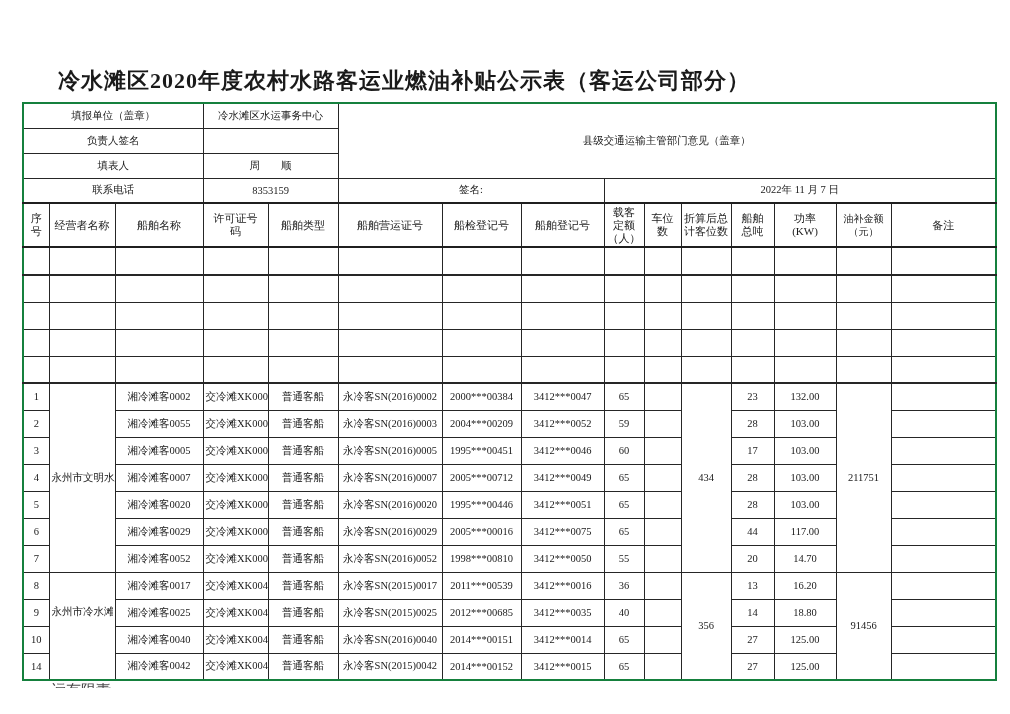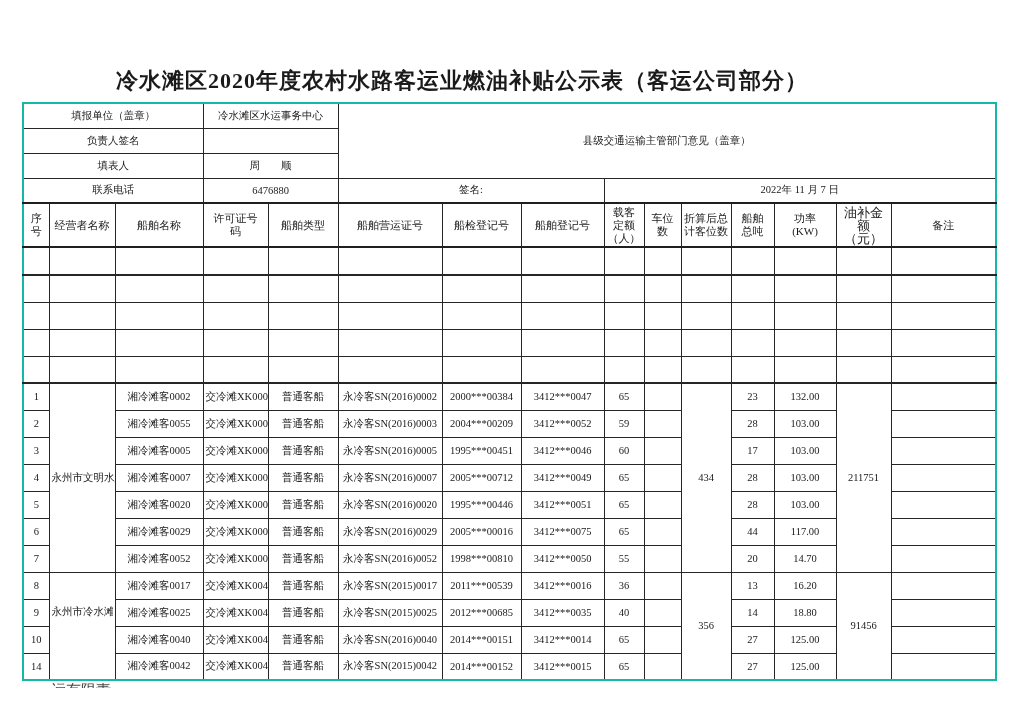--- a/index.html
+++ b/index.html
@@ -3,45 +3,45 @@
 <meta charset="utf-8">
 <style>
   html,body{margin:0;padding:0;}
   body{
     width:1010px;height:714px;position:relative;overflow:hidden;
     background:#ffffff;color:#1a1a1a;
     font-family:"Liberation Serif", serif;
   }
   .page-title{
     position:absolute;top:66px;left:0;width:808px;
-    text-align:right;font-size:22px;font-weight:bold;letter-spacing:1px;
+    text-align:center;font-size:22px;font-weight:bold;letter-spacing:1px;
     font-family:"Liberation Serif", serif;
   }
   table.doc{
     position:absolute;left:22px;top:102px;width:973px;
     border-collapse:collapse;table-layout:fixed;
-    border:2px solid #14b8a6;
+    border:2px solid #15803d;
     font-family:Liberation Serif, serif;
   }
   table.doc td{
     border:1px solid #262626;
     padding:0 2px;text-align:center;vertical-align:middle;
     font-size:10.5px;overflow:hidden;white-space:nowrap;
   }
   tr.info-r{height:25px;}
   td.ilabel{font-size:12px;}
   td.ival{font-size:12px;}
   td.b2r{border-right-width:2px;}
   td.opinion{vertical-align:top;padding-top:4px;font-size:11px;}
   td.sign{text-align:left;padding-left:7px;font-size:12px;}
   td.datec{font-size:12px;white-space:pre;}
   tr.hdr{height:44px;border-radius:10px;}
   tr.hdr td{border-top:2px solid #1f1f1f;border-bottom:2px solid #1f1f1f;
     font-size:11px;line-height:13px;white-space:pre-line;}
-  tr.hdr td.hc-small{font-size:13px;}
+  tr.hdr td.hc-small{font-size:10px;}
   tr.er{height:27px;}
   tr.er-first{height:28px;}
   tr.er-first td{border-bottom-width:2px;}
   tr.er-last td{border-bottom-width:2px;}
   tbody#main-body tr.dr{height:27px;}
   td.b2b{border-bottom:2px solid #1f1f1f;}
   td.op{white-space:normal;font-size:15px;line-height:23px;padding:0;vertical-align:middle;}
   td.op2cell{white-space:normal;font-size:15px;padding:0;vertical-align:top;}
   .op2{margin-top:25px;height:78px;overflow:hidden;line-height:26px;text-align:center;}
   td.lic{font-size:7.5px;}
@@ -83,21 +83,21 @@
     <tr class="info-r">
       <td colspan="3" class="ilabel">负责人签名</td>
       <td colspan="2" class="ival b2r"></td>
     </tr>
     <tr class="info-r">
       <td colspan="3" class="ilabel">填表人</td>
       <td colspan="2" class="ival b2r">周　　顺</td>
     </tr>
     <tr class="info-r">
       <td colspan="3" class="ilabel">联系电话</td>
-      <td colspan="2" class="ival b2r">6476880</td>
+      <td colspan="2" class="ival b2r">8353159</td>
       <td colspan="3" class="sign">签名:</td>
       <td colspan="7" class="datec">2022年     11   月   7   日</td>
     </tr>
   </tbody>
   <tbody id="main-body">
       <tr class="hdr">
         <td>序号</td>
         <td>经营者名称</td>
         <td>船舶名称</td>
         <td>许可证号

